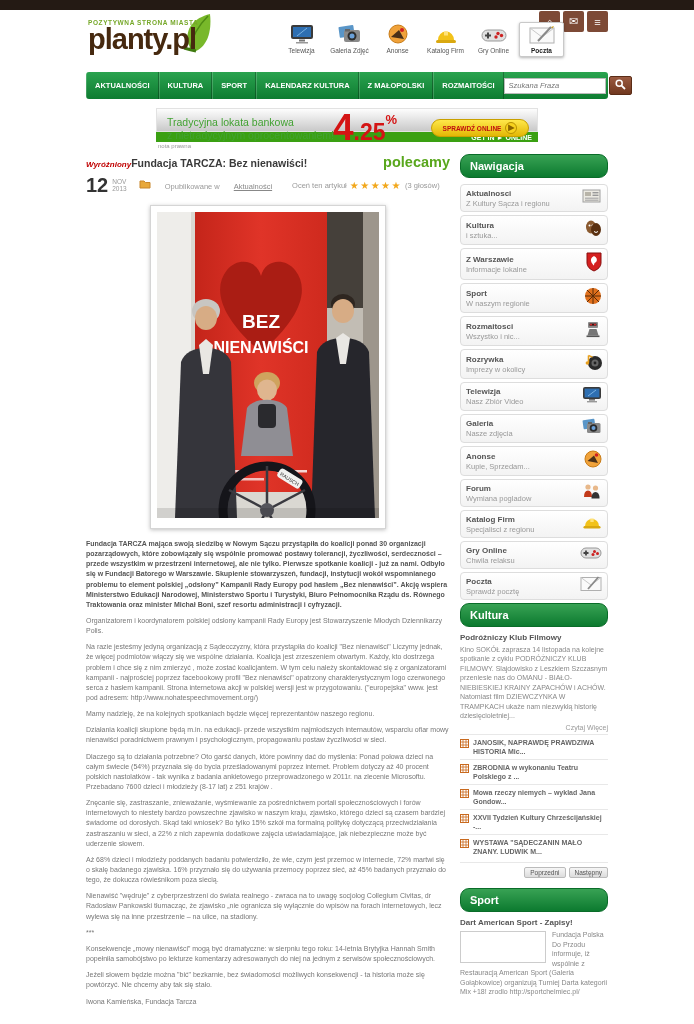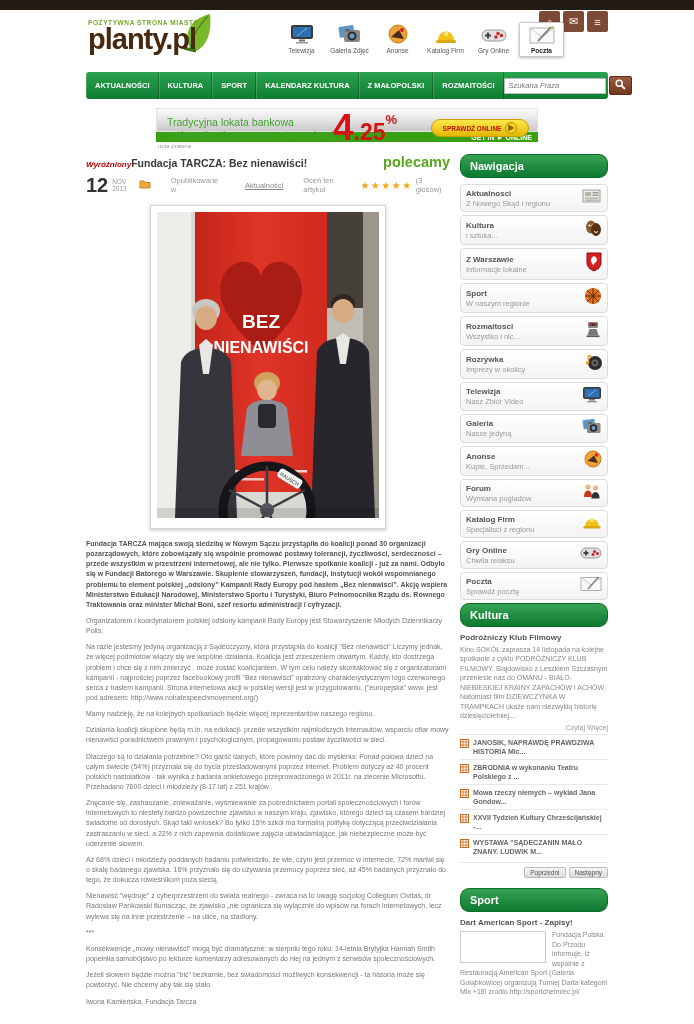--- a/index.html
+++ b/index.html
@@ -37,21 +37,21 @@
   .main{display:flex;gap:10px;margin-top:5px;align-items:flex-start;}
   .leftcol{width:364px;}
   .rightcol{width:148px;}
   .art-head{display:flex;align-items:baseline;}
   .flag{color:#c00000;font-size:8px;font-weight:bold;font-style:italic;}
   .title{color:#3a3a3a;font-size:10.5px;font-weight:bold;}
   .promo{margin-left:auto;color:#59a71d;font-size:14.5px;font-weight:bold;}
   .meta{display:flex;align-items:center;margin-top:5px;color:#999;font-size:7.5px;gap:4px;}
   .day{font-size:20px;font-weight:bold;color:#333;line-height:1;}
   .my{display:flex;flex-direction:column;font-size:6.5px;line-height:1.15;color:#999;}
-  .pub{margin-left:8px;display:flex;align-items:center;gap:20px;}
+  .pub{margin-left:8px;display:flex;align-items:flex-end;gap:14px;}
   .pub a{color:#888;text-decoration:underline;cursor:pointer;}
   .rate-row{margin-left:16px;display:flex;align-items:center;gap:3px;}
   .stars{color:#f2a71b;font-size:10px;letter-spacing:1.5px;cursor:pointer;}
   .photo-frame{width:236px;margin:10px auto;padding:6px;border:1px solid #d5d5d5;background:#fff;box-shadow:0 1px 4px rgba(0,0,0,.25);}
   .para{font-size:7px;line-height:1.45;color:#777;margin:6px 0;}
   .lead{font-weight:bold;color:#555;}
   .author{font-size:7px;color:#777;margin:8px 0 4px;}
   .sh{height:24px;background:linear-gradient(#38a254,#0c7a2f);border:1px solid #0a6c29;border-radius:9px;color:#fff;font-weight:bold;font-size:11px;display:flex;align-items:center;padding-left:9px;margin-bottom:6px;}
   .scard{display:flex;align-items:center;border:1px solid #ddd;border-radius:4px;background:linear-gradient(#ffffff,#f3f3f3);padding:3px 5px;margin-bottom:3px;cursor:pointer;min-height:24px;gap:24px;}
   .sc-t{font-size:8px;font-weight:bold;color:#555;line-height:1.25;}
@@ -292,21 +292,21 @@
       <p class="author">Iwona Kamieńska, Fundacja Tarcza</p>
 
     </div>
 
     <div class="rightcol">
       <div class="sh">Nawigacja</div>
 
       <div class="scard">
         <div>
             <div class="sc-t">Aktualnosci</div>
-            <div class="sc-s">Z Nowego Skąd i regionu</div>
+            <div class="sc-s">Z Kultury Sącza i regionu</div>
           </div>
         <span class="sc-ic"><svg width="20" height="16" viewBox="0 0 20 16">
               <rect x="1" y="2" width="17" height="12" fill="#eceae2" stroke="#a0a0a0"></rect>
               <rect x="3" y="4" width="6" height="4" fill="#b8b4a8"></rect>
               <rect x="10.5" y="4" width="6" height="1.4" fill="#999"></rect>
               <rect x="10.5" y="6.6" width="6" height="1.4" fill="#999"></rect>
               <rect x="3" y="9.6" width="13.5" height="1.2" fill="#aaa"></rect>
               <rect x="3" y="11.6" width="13.5" height="1.2" fill="#aaa"></rect>
             </svg></span>
       </div>
@@ -380,21 +380,21 @@
               <rect x="1" y="1" width="18" height="12" rx="2" fill="#3a3a3a"></rect>
               <rect x="2.6" y="2.6" width="14.8" height="8.8" fill="#2e6fb2"></rect>
               <path d="M6 10 L14 4" stroke="#7ab2e2"></path>
               <rect x="7" y="13" width="6" height="1.6" fill="#777"></rect>
               <rect x="5" y="15" width="10" height="1.4" fill="#999"></rect>
             </svg></span>
       </div>
       <div class="scard">
         <div>
             <div class="sc-t">Galeria</div>
-            <div class="sc-s">Nasze jedyną</div>
+            <div class="sc-s">Nasze zdjęcia</div>
           </div>
         <span class="sc-ic"><svg width="20" height="17" viewBox="0 0 20 17">
               <rect x="1" y="1.5" width="12" height="9" rx="1" fill="#5a96c8" transform="rotate(-8 7 6)"></rect>
               <rect x="5" y="5" width="13.5" height="10" rx="1.5" fill="#8a8a8a"></rect>
               <rect x="6" y="4" width="4" height="2" fill="#666"></rect>
               <circle cx="11.5" cy="10" r="3.8" fill="#2c2c2c"></circle>
               <circle cx="11.5" cy="10" r="2" fill="#6aa0d8"></circle>
             </svg></span>
       </div>
       <div class="scard">

